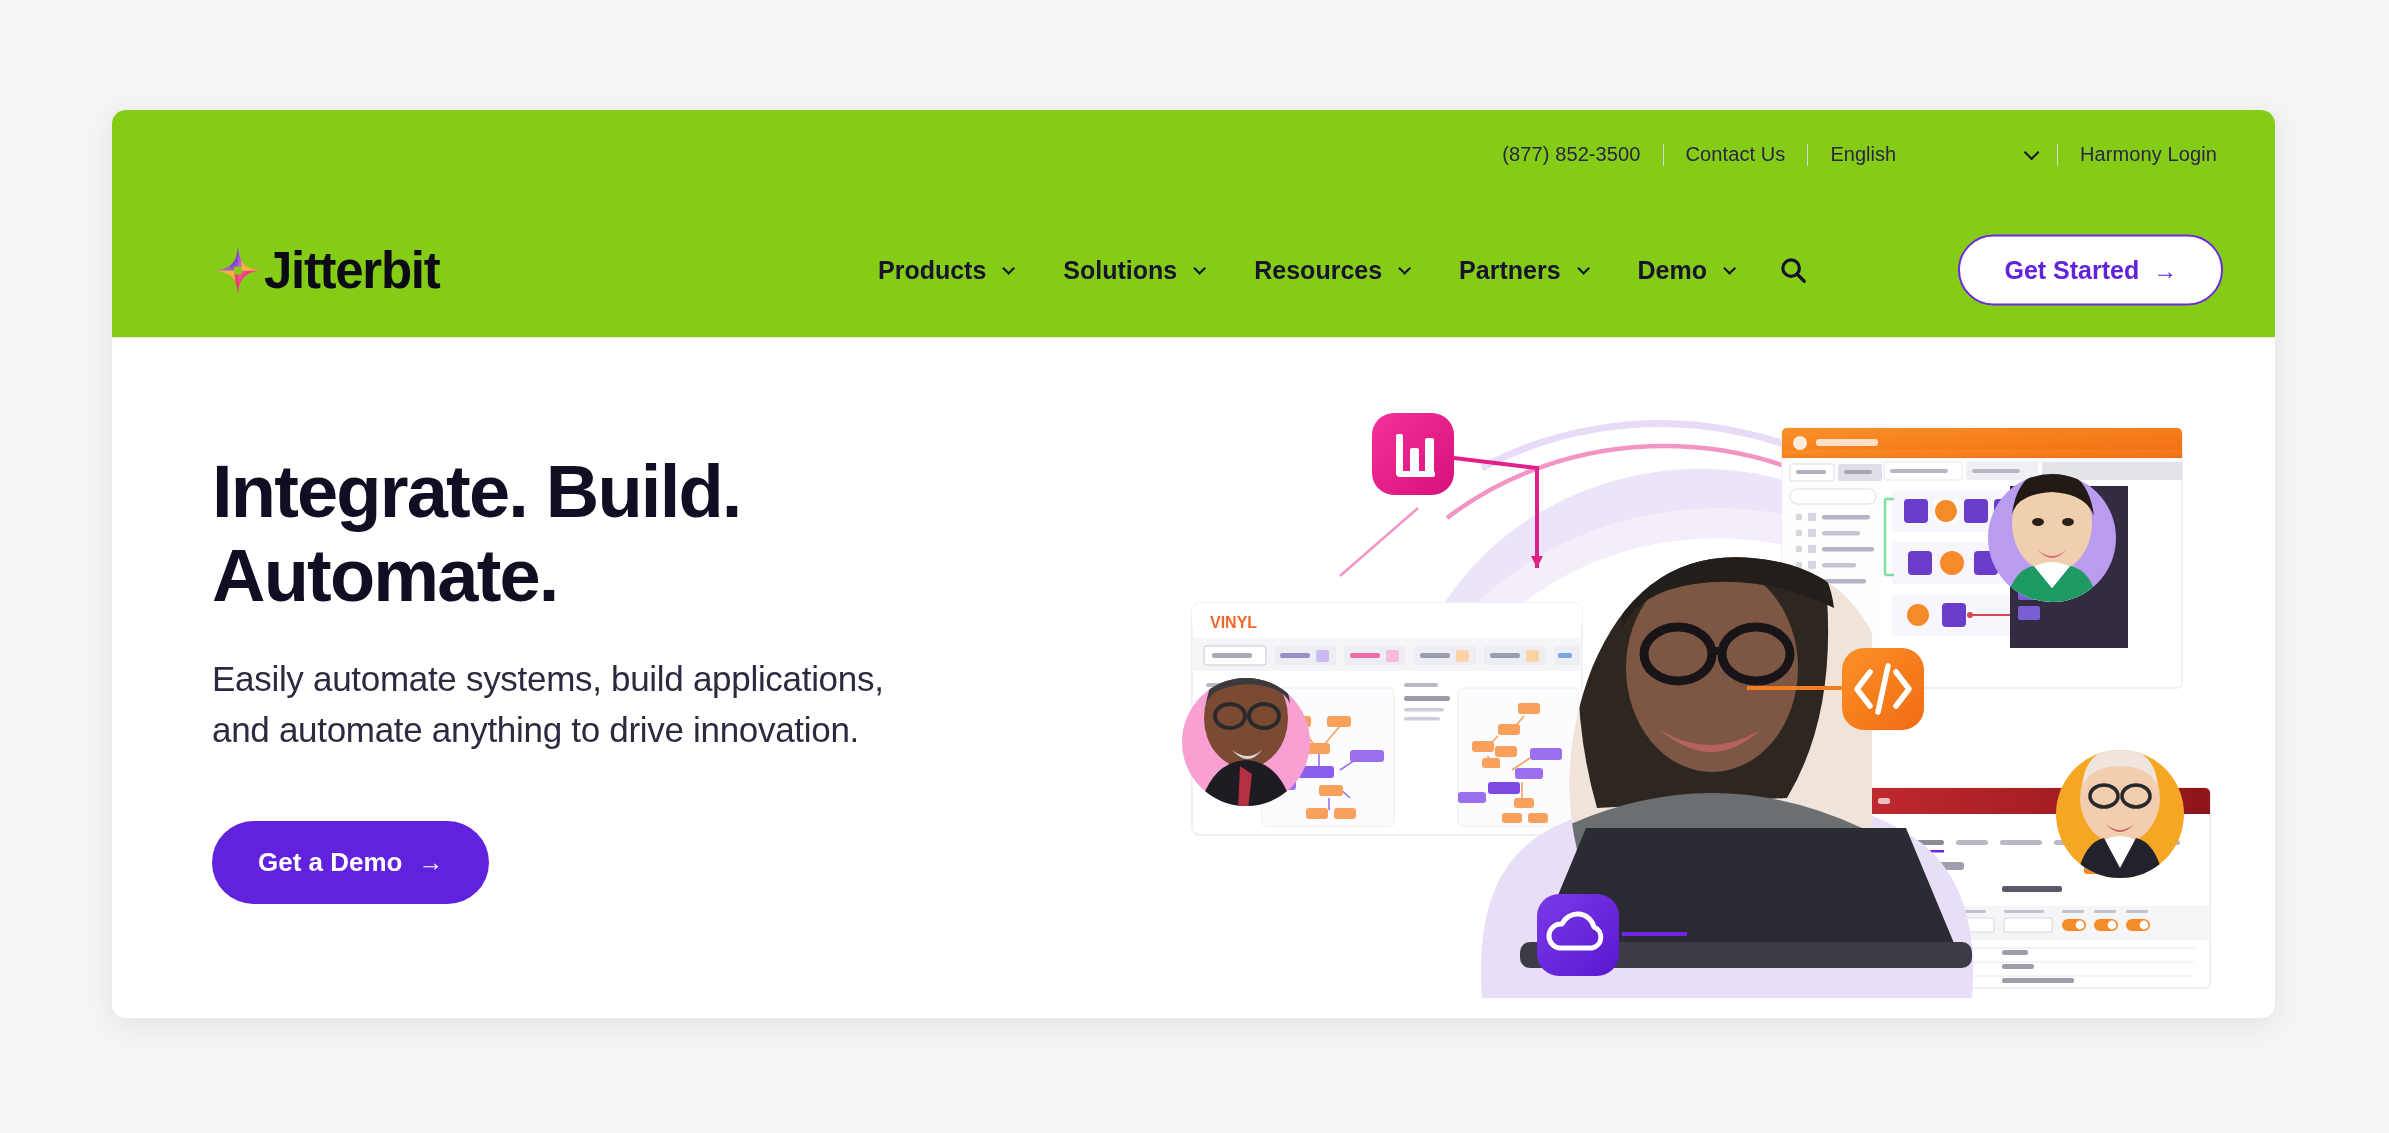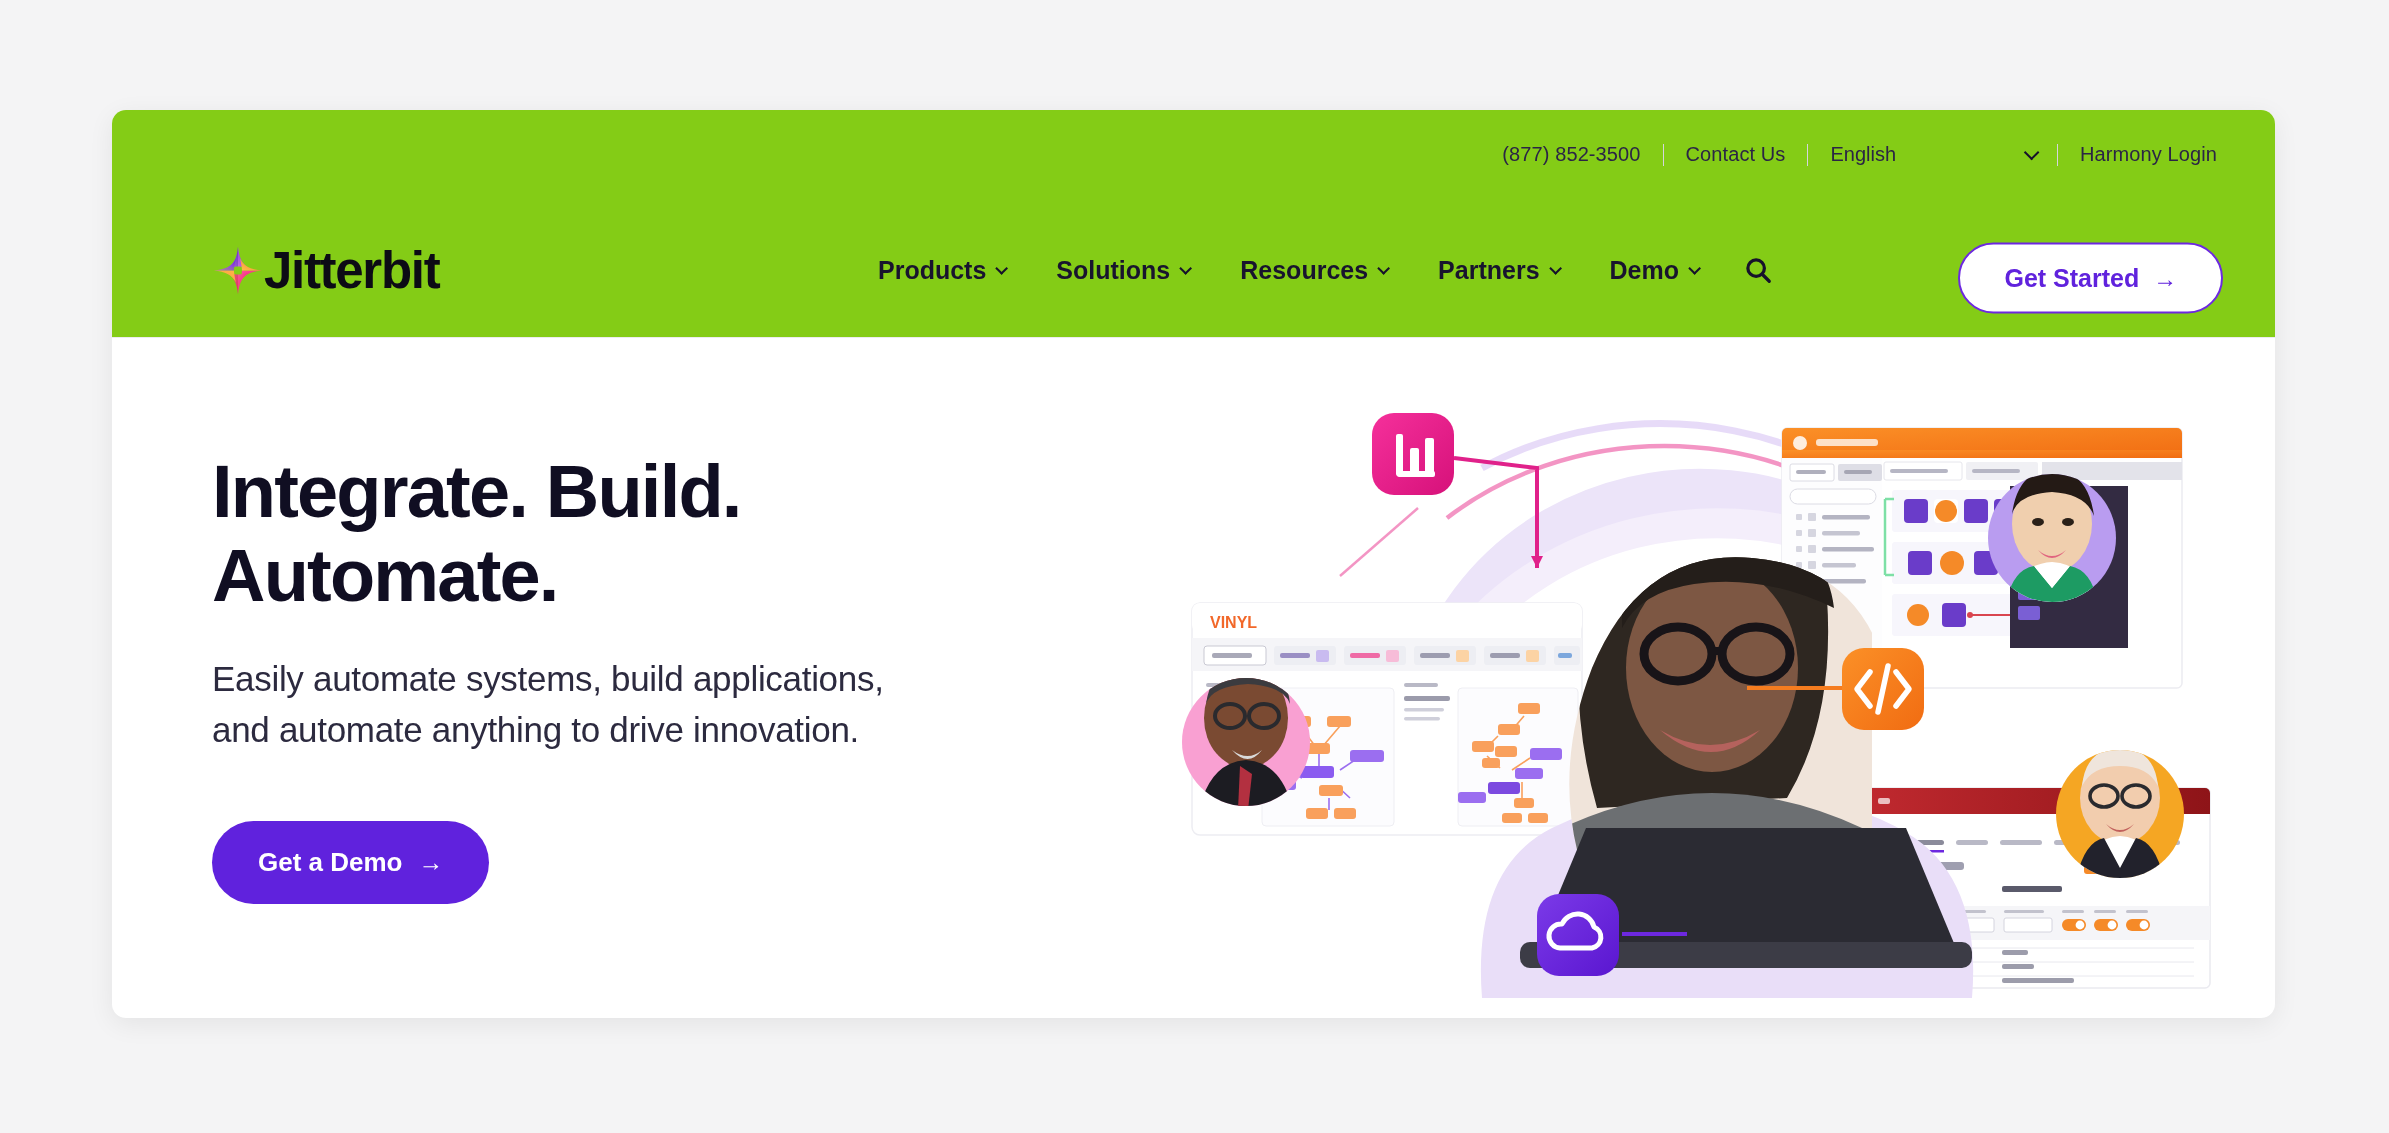--- a/index.html
+++ b/index.html
@@ -48,35 +48,35 @@
   }
   .brand-mark{ width:52px; height:52px; flex:0 0 52px; }
   .brand-name{
     font-size:51px; font-weight:700; color:#0c0b15; letter-spacing:-1.3px;
   }
   .nav-links{
     position:absolute; left:740px; top:50%; transform:translateY(-50%);
     display:flex; align-items:center; gap:0;
   }
   .nav-item{
-    display:flex; align-items:center; gap:9px;
+    display:flex; align-items:center; gap:16px;
     font-size:25px; font-weight:600; color:#18142e;
     padding:0 26px; white-space:nowrap; cursor:pointer;
   }
   .nav-search{
     margin-left:18px; width:34px; height:34px; display:flex;
     align-items:center; justify-content:center; cursor:pointer;
   }
   .btn-get-started{
     position:absolute; right:52px; top:50%; transform:translateY(-50%);
     display:flex; align-items:center; gap:14px;
     border:2.3px solid #6d28e0; border-radius:999px;
     padding:19px 44px; background:#fff;
     font-size:25px; font-weight:700; color:#6022dd;
-    white-space:nowrap; cursor:pointer;margin-top:8px;
+    white-space:nowrap; cursor:pointer;
   }
   
   .hero{ position:relative; height:680px; }
   .hero-copy{ position:absolute; left:100px; top:112px; width:1000px; }
   .hero-title{
     font-size:74px; line-height:1.13; font-weight:700;
     color:#100e22; letter-spacing:-1.8px;
   }
   .hero-sub{
     margin-top:36px; font-size:35px; line-height:1.46;

